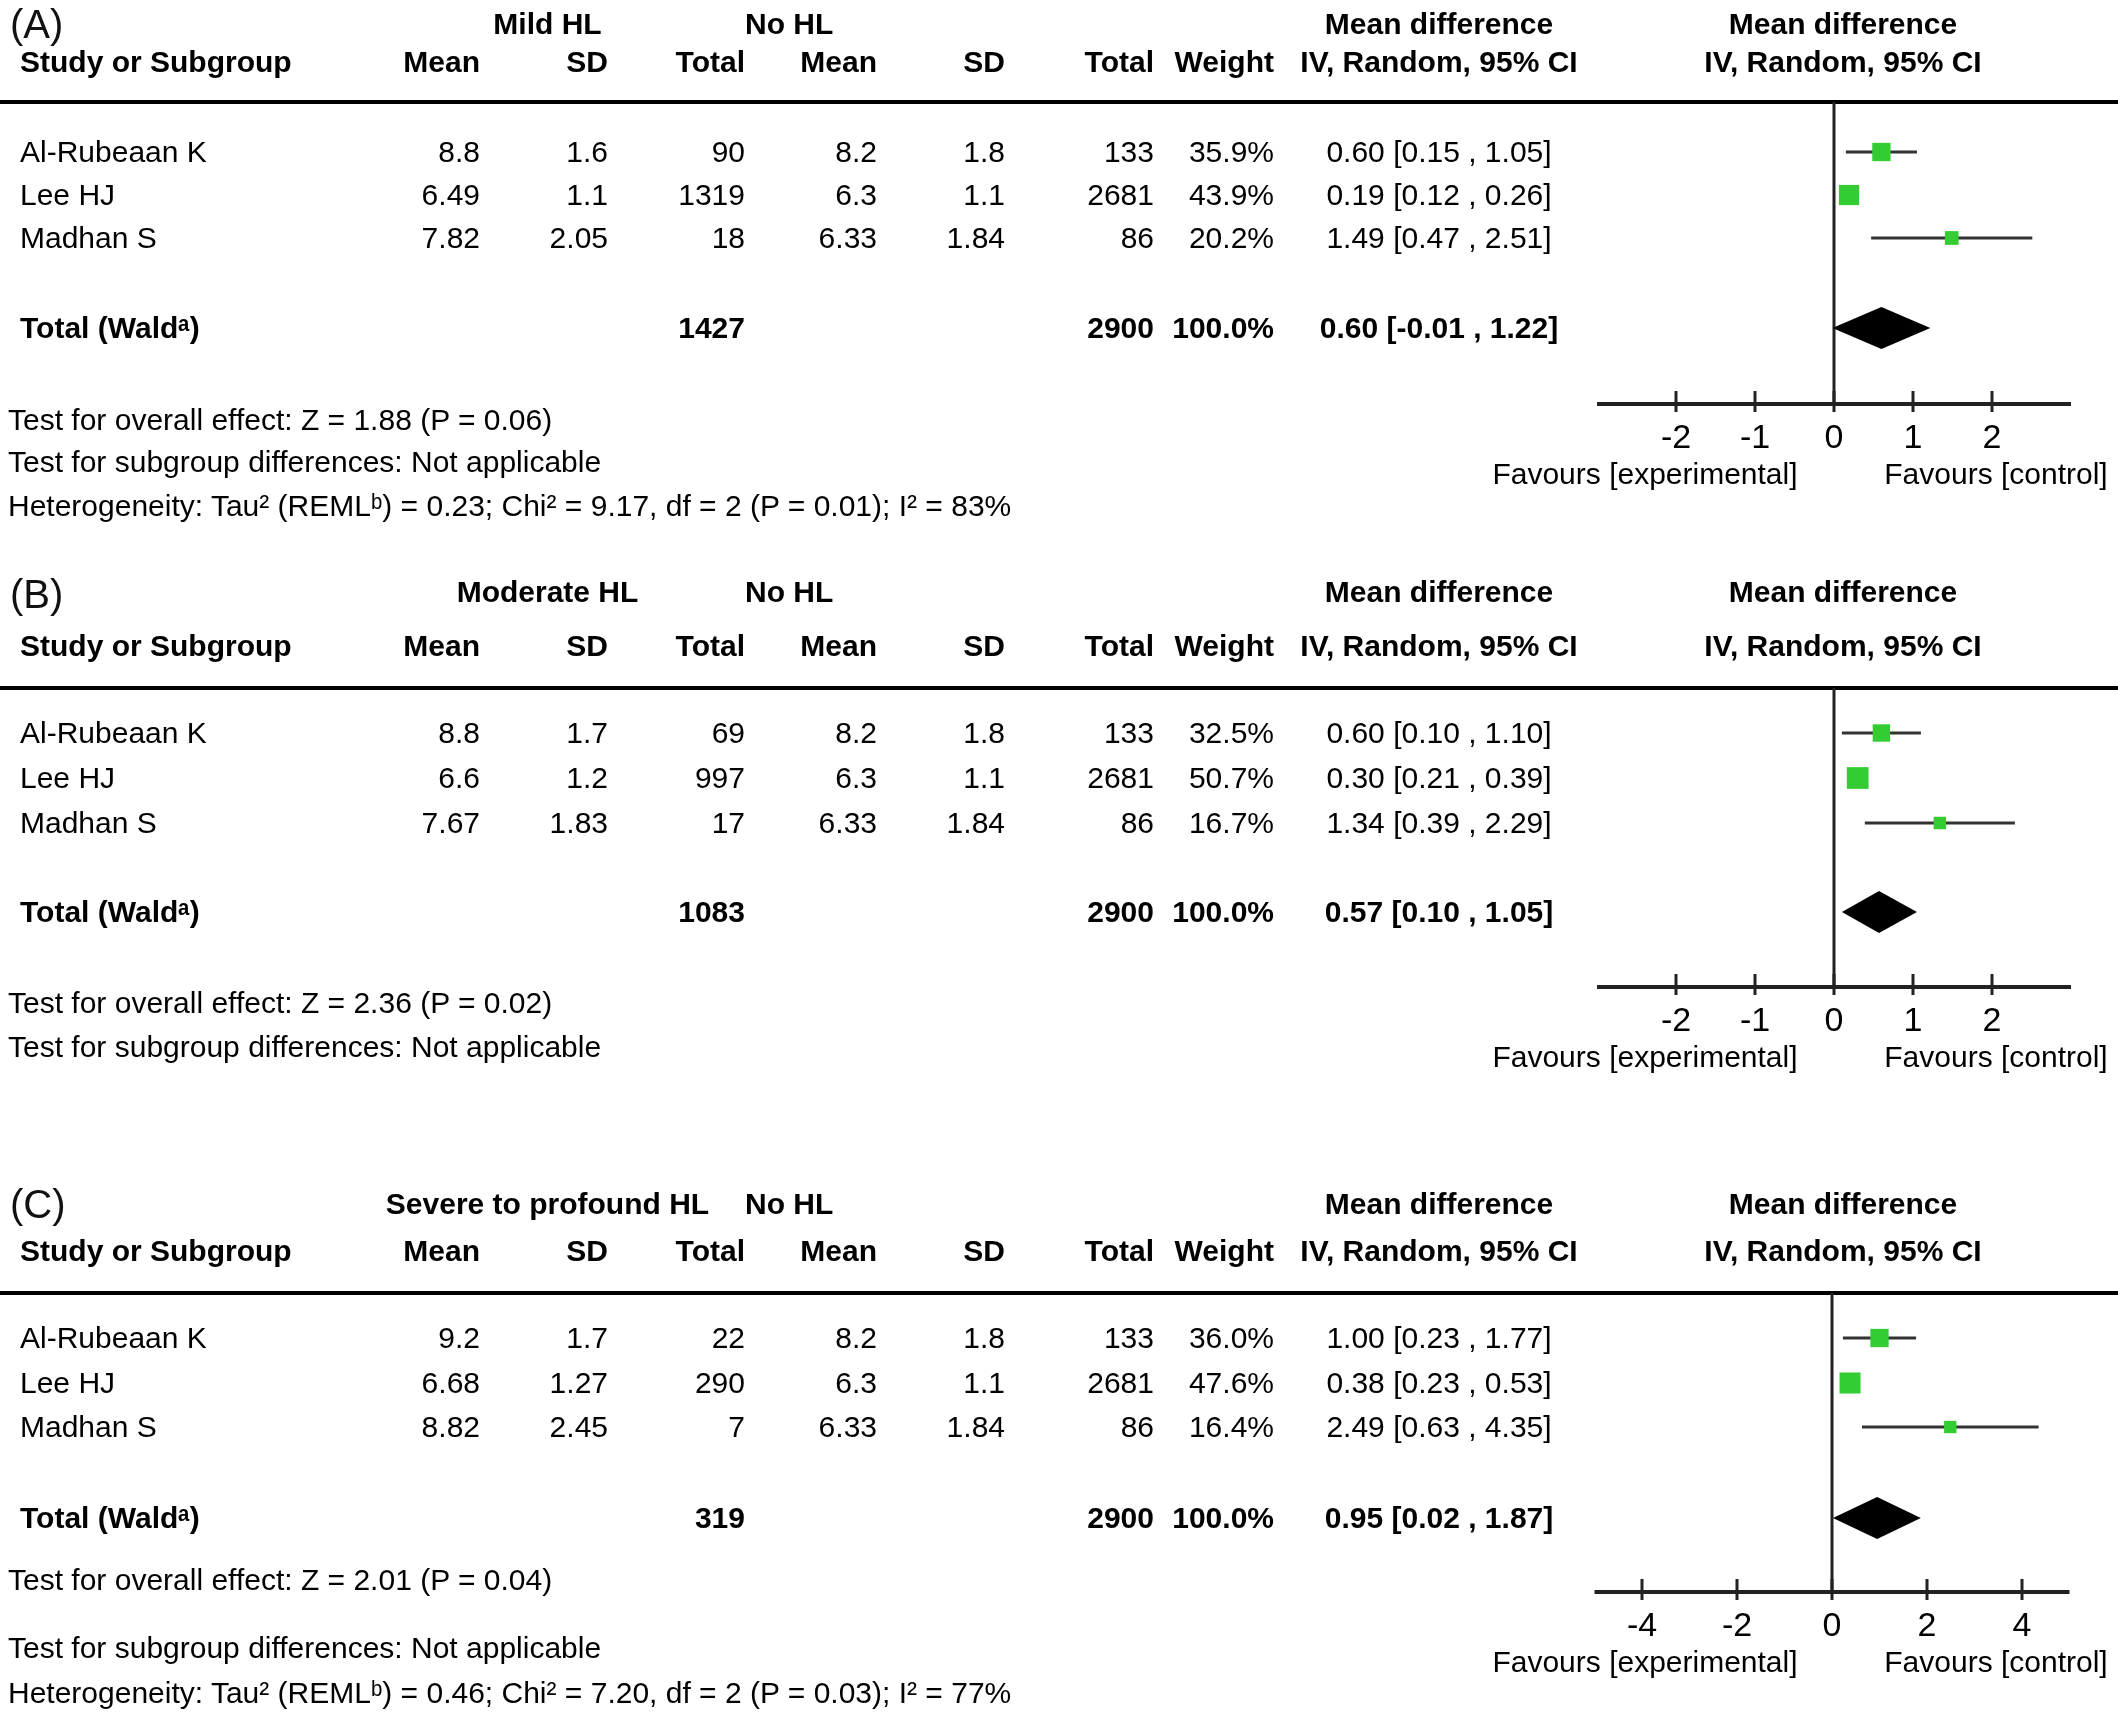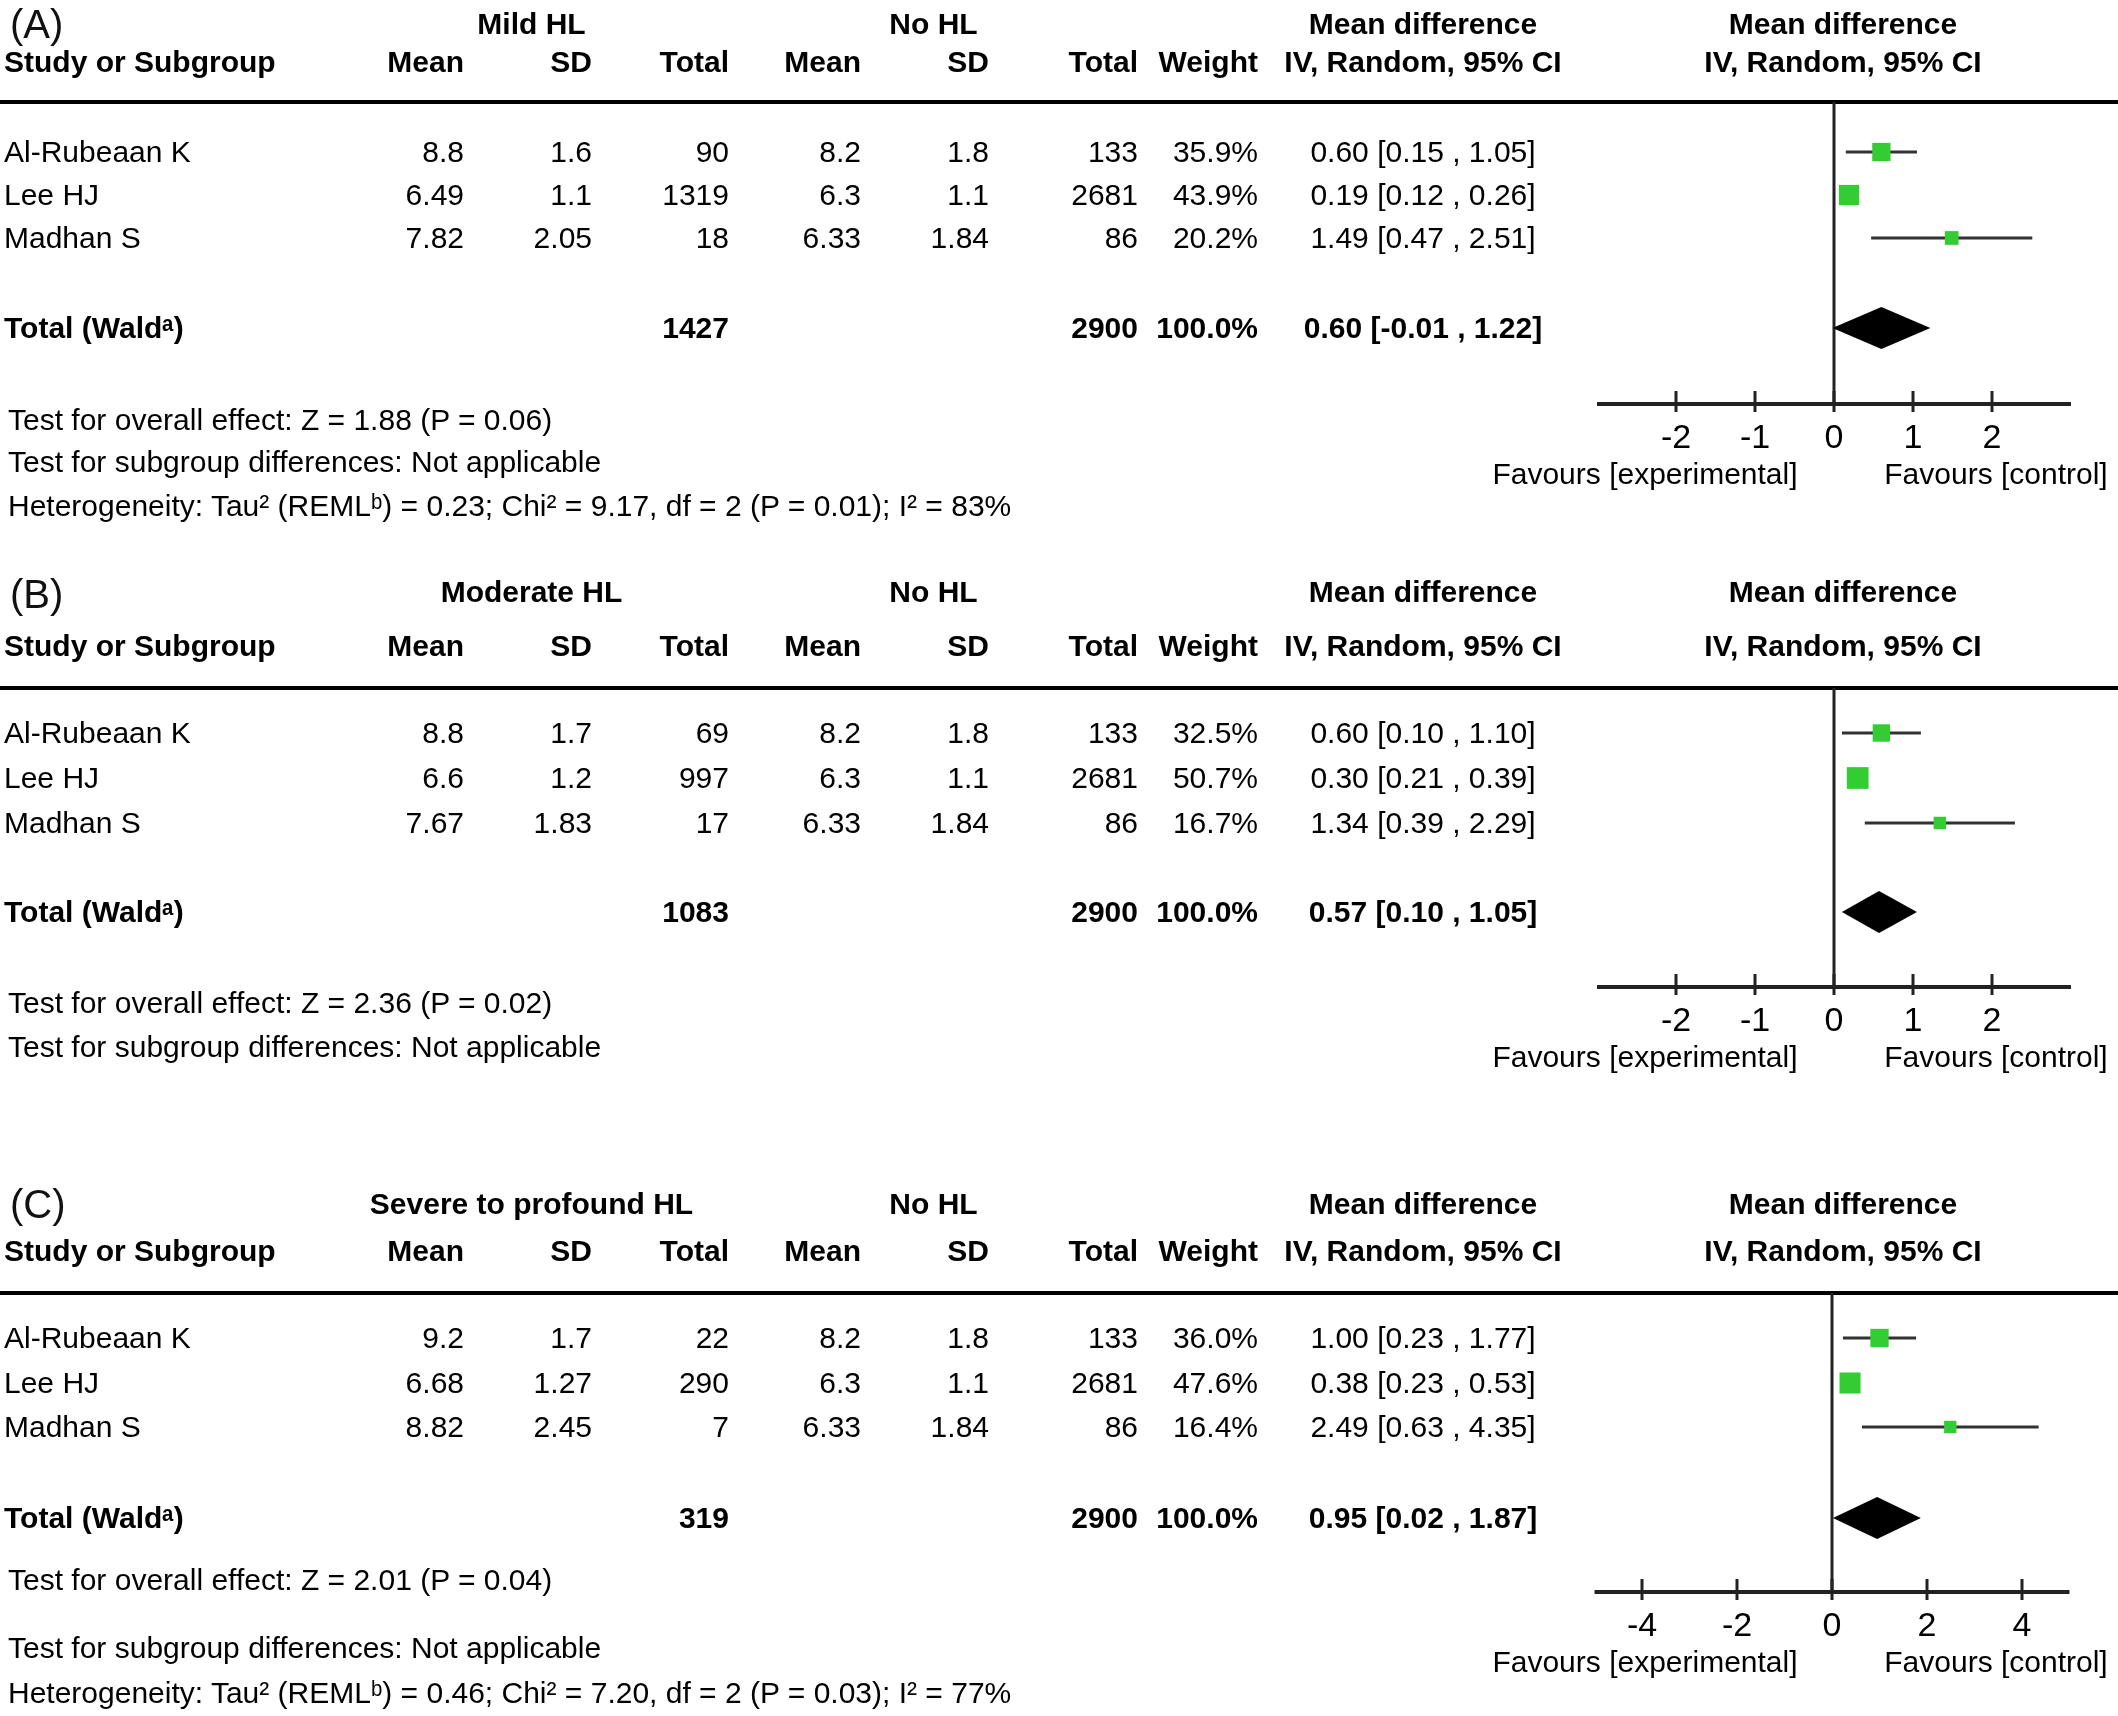--- a/index.html
+++ b/index.html
@@ -2,29 +2,29 @@
 <html><head>
 <meta charset="utf-8">
 <style>
   html,body{margin:0;padding:0;background:#fff;}
   body{font-family:"Liberation Sans","DejaVu Sans",sans-serif;color:#000;}
   #fig{position:relative;width:2118px;height:1716px;background:#fff;overflow:hidden;}
   .panel{position:absolute;left:0;width:2118px;}
   svg.plot{position:absolute;left:0;top:0;pointer-events:none;}
   svg.plot text{font-family:"Liberation Sans","DejaVu Sans",sans-serif;fill:#000;}
   .plabel{position:absolute;left:10px;font-size:40px;font-weight:normal;color:#111;}
-  .grid{position:absolute;left:4px;width:1584px;height:36px;display:grid;
+  .grid{position:absolute;left:20px;width:1584px;height:36px;display:grid;
         grid-template-columns:330px 130px 128px 137px 132px 128px 149px 120px 330px;
         font-size:30px;line-height:36px;white-space:nowrap;}
   .hdr{font-weight:bold;}
   .cl{text-align:left;}
   .cr{text-align:right;}
   .cc{text-align:center;}
   .ghdr .g1{grid-column:2/5;text-align:center;font-weight:bold;}
-  .ghdr .g2{grid-column:5/8;text-align:center;font-weight:bold;}
+  .ghdr .g2{grid-column:5/8;font-weight:bold;}
   .ghdr .g3{grid-column:9;text-align:center;font-weight:bold;}
   .plothdr{position:absolute;left:1643px;width:400px;text-align:center;
            font-size:30px;font-weight:bold;line-height:36px;white-space:nowrap;}
   .t-label{grid-column:1;text-align:left;font-weight:bold;}
   .tt1{grid-column:4;text-align:right;font-weight:bold;}
   .tt2{grid-column:7;text-align:right;font-weight:bold;}
   .tw{grid-column:8;text-align:right;font-weight:bold;}
   .tci{grid-column:9;text-align:center;font-weight:bold;}
   .foot{position:absolute;left:8px;width:1560px;font-size:30px;line-height:36px;white-space:nowrap;}
 </style>

